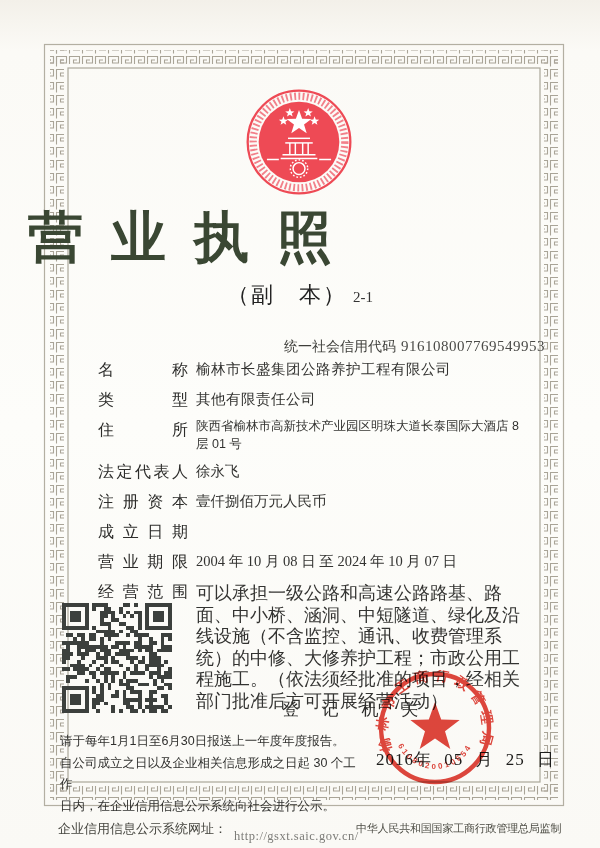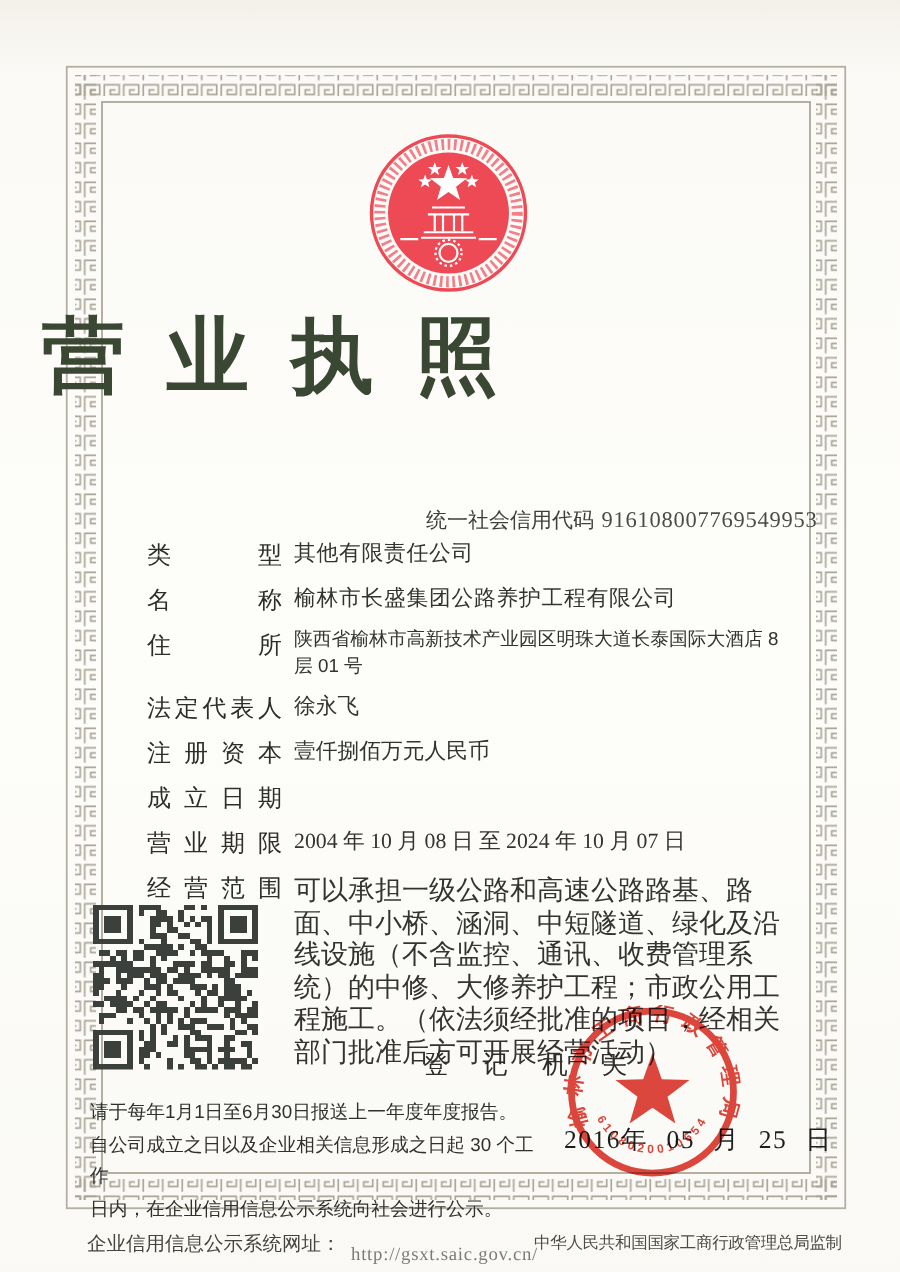--- a/index.html
+++ b/index.html
@@ -87,34 +87,38 @@
       <path d="M42 75 H78"></path>
       <path d="M40 79 H80"></path>
       <path d="M25 80 H38 M82 80 H95"></path>
       <circle cx="60" cy="90" r="6.5"></circle>
       <circle cx="60" cy="90" r="9.5" stroke-dasharray="1.8 2.2"></circle>
     </g>
   </svg>
 
   <div class="abs title">营业执照</div>
 
+  <div class="abs subtitle-row">
+    <span class="subtitle">（副　本）</span>
+    <span class="copy-no">2-1</span>
+  </div>
 
   <div class="abs credit-row">
     <span class="credit-label">统一社会信用代码</span>
     <span class="credit-code">916108007769549953</span>
   </div>
 
   <div class="abs fields">
+    <div class="frow row-name">
+      <span class="flabel">名称</span>
+      <span class="fvalue">榆林市长盛集团公路养护工程有限公司</span>
+    </div>
     <div class="frow row-type">
       <span class="flabel">类型</span>
       <span class="fvalue">其他有限责任公司</span>
-    </div>
-    <div class="frow row-name">
-      <span class="flabel">名称</span>
-      <span class="fvalue">榆林市长盛集团公路养护工程有限公司</span>
     </div>
     <div class="frow row-addr">
       <span class="flabel">住所</span>
       <span class="fvalue">陕西省榆林市高新技术产业园区明珠大道长泰国际大酒店 8 层 01 号</span>
     </div>
     <div class="frow">
       <span class="flabel">法定代表人</span>
       <span class="fvalue">徐永飞</span>
     </div>
     <div class="frow">

